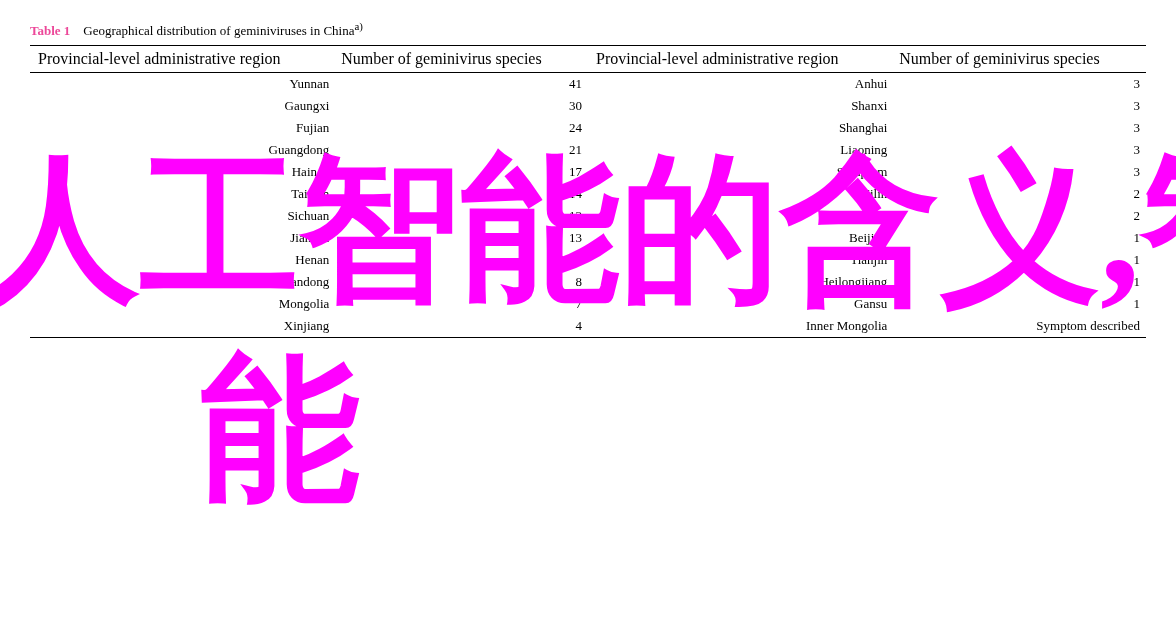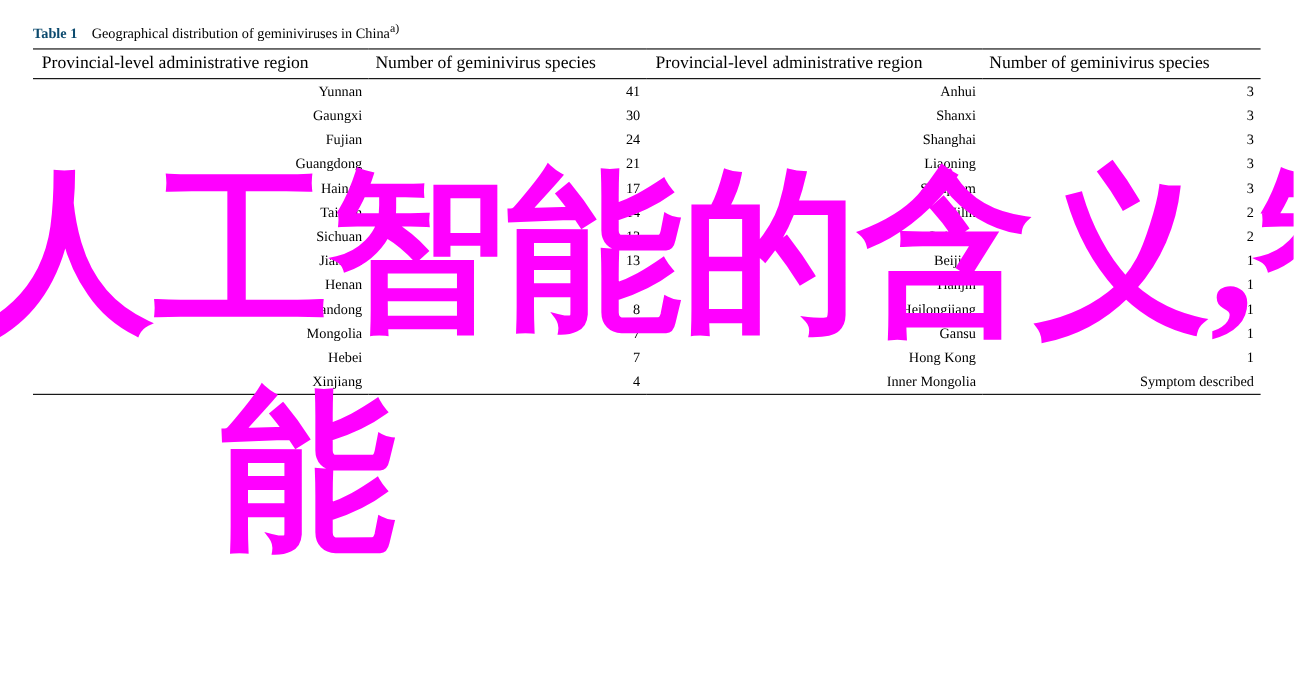--- a/index.html
+++ b/index.html
@@ -23,21 +23,21 @@
       padding: 20px 30px;
       position: relative;
     }
 
     .table-title {
       font-size: 13px;
       margin-bottom: 6px;
     }
 
     .table-title .table-label {
-      color: #0c4a6e;
+      color: #ec4899;
       font-weight: bold;
     }
 
     table {
       width: 100%;
       border-collapse: collapse;
     }
 
     thead tr {
       border-top: 1.5px solid #000;
@@ -186,26 +186,20 @@
           <td class="region-col">Heilongjiang</td>
           <td class="number-col">1</td>
         </tr>
         <tr>
           <td class="region-col">Mongolia</td>
           <td class="number-col">7</td>
           <td class="region-col">Gansu</td>
           <td class="number-col">1</td>
         </tr>
         <tr>
-          <td class="region-col">Hebei</td>
-          <td class="number-col">7</td>
-          <td class="region-col">Hong Kong</td>
-          <td class="number-col">1</td>
-        </tr>
-        <tr>
           <td class="region-col">Xinjiang</td>
           <td class="number-col">4</td>
           <td class="region-col">Inner Mongolia</td>
           <td class="number-col">Symptom described</td>
         </tr>
       </tbody>
   </table>
 
   <div class="watermark">人工智能的含义,智</div>
   <div class="watermark-line2">能</div>

